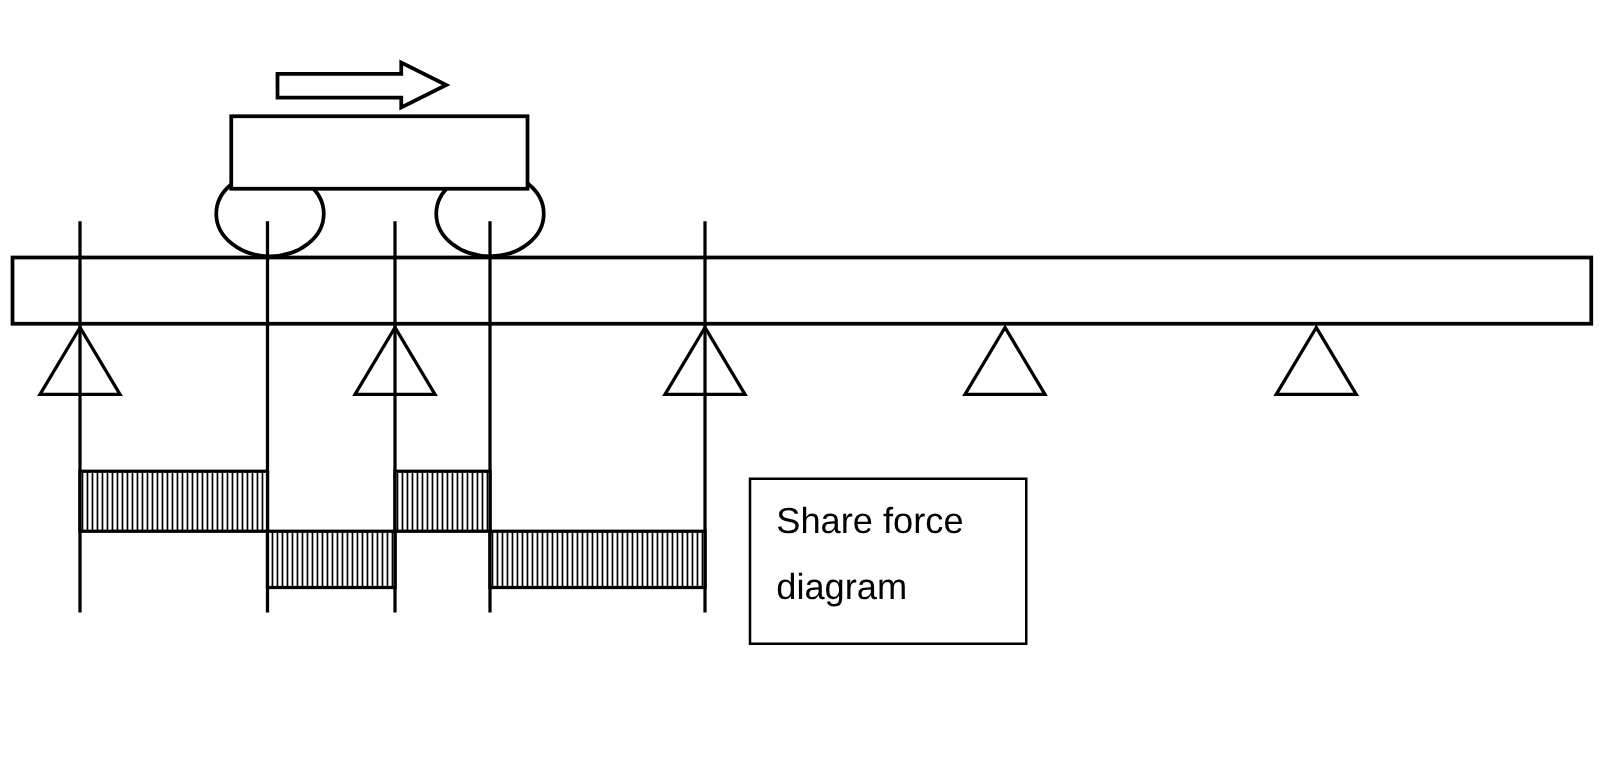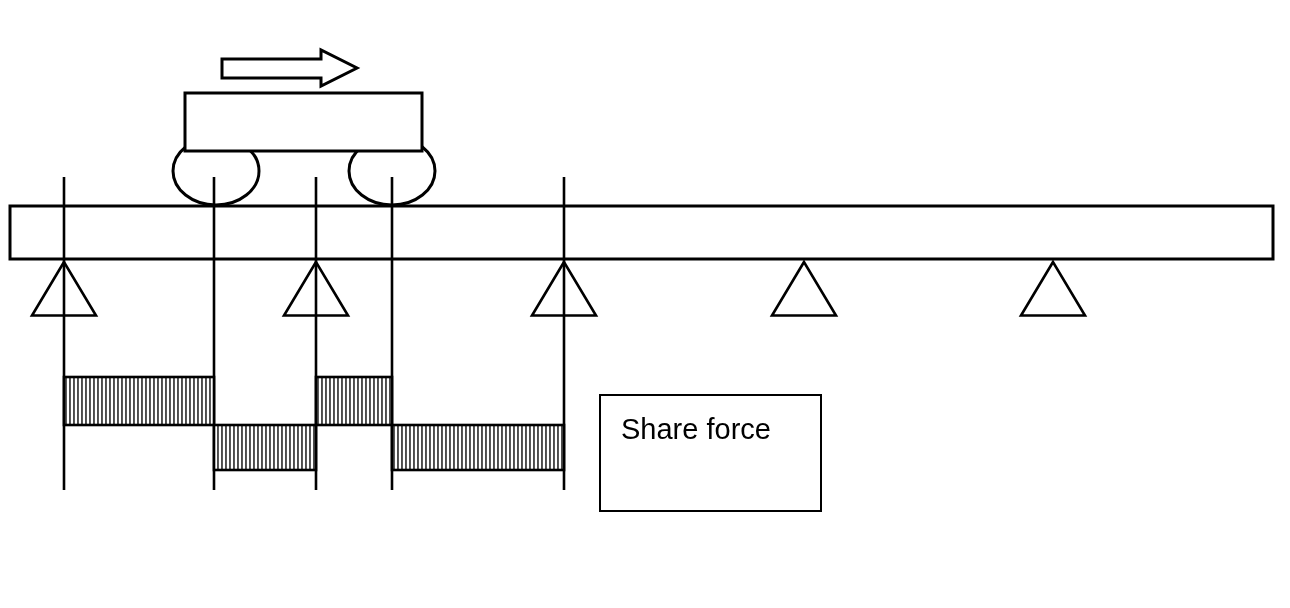--- a/index.html
+++ b/index.html
@@ -8,30 +8,29 @@
     position:relative;
     width:1290px; height:608px;
     background:var(--paper);
     font-family:"Liberation Sans", sans-serif;
     overflow:hidden;
   }
   .stage svg { position:absolute; left:0; top:0; display:block; }
   .label-box {
     position:absolute;
     left:599px; top:382px;
-    width:223px; height:118px;
+    width:223px; height:134px;
     box-sizing:border-box;
     border:2.5px solid var(--ink);
     background:var(--paper);
     color:var(--ink);
     font-size:29px;
     line-height:53px;
     padding:7px 0 0 20px;
     white-space:nowrap;
-    margin-top:12px;
   }
 </style>
 </head>
 <body>
 
 <div class="stage">
 
   <svg width="1290" height="608" viewBox="0 0 1290 608">
     <defs>
       <pattern id="hatchV" patternUnits="userSpaceOnUse" width="4" height="8">
@@ -62,15 +61,16 @@
     <polygon points="1053,262 1021,315.5 1085,315.5" fill="none" stroke="#000000" stroke-width="2.6"></polygon>
 
     <rect x="64" y="377" width="150" height="48" fill="url(#hatchV)" stroke="#000000" stroke-width="2.6"></rect>
     <rect x="214" y="425" width="102" height="45" fill="url(#hatchV)" stroke="#000000" stroke-width="2.6"></rect>
     <rect x="316" y="377" width="76" height="48" fill="url(#hatchV)" stroke="#000000" stroke-width="2.6"></rect>
     <rect x="392" y="425" width="172" height="45" fill="url(#hatchV)" stroke="#000000" stroke-width="2.6"></rect>
   </svg>
 
   <div class="label-box">
     <div>Share force</div>
+    <div>diagram</div>
   </div>
 
 </div>
 
 </body></html>

